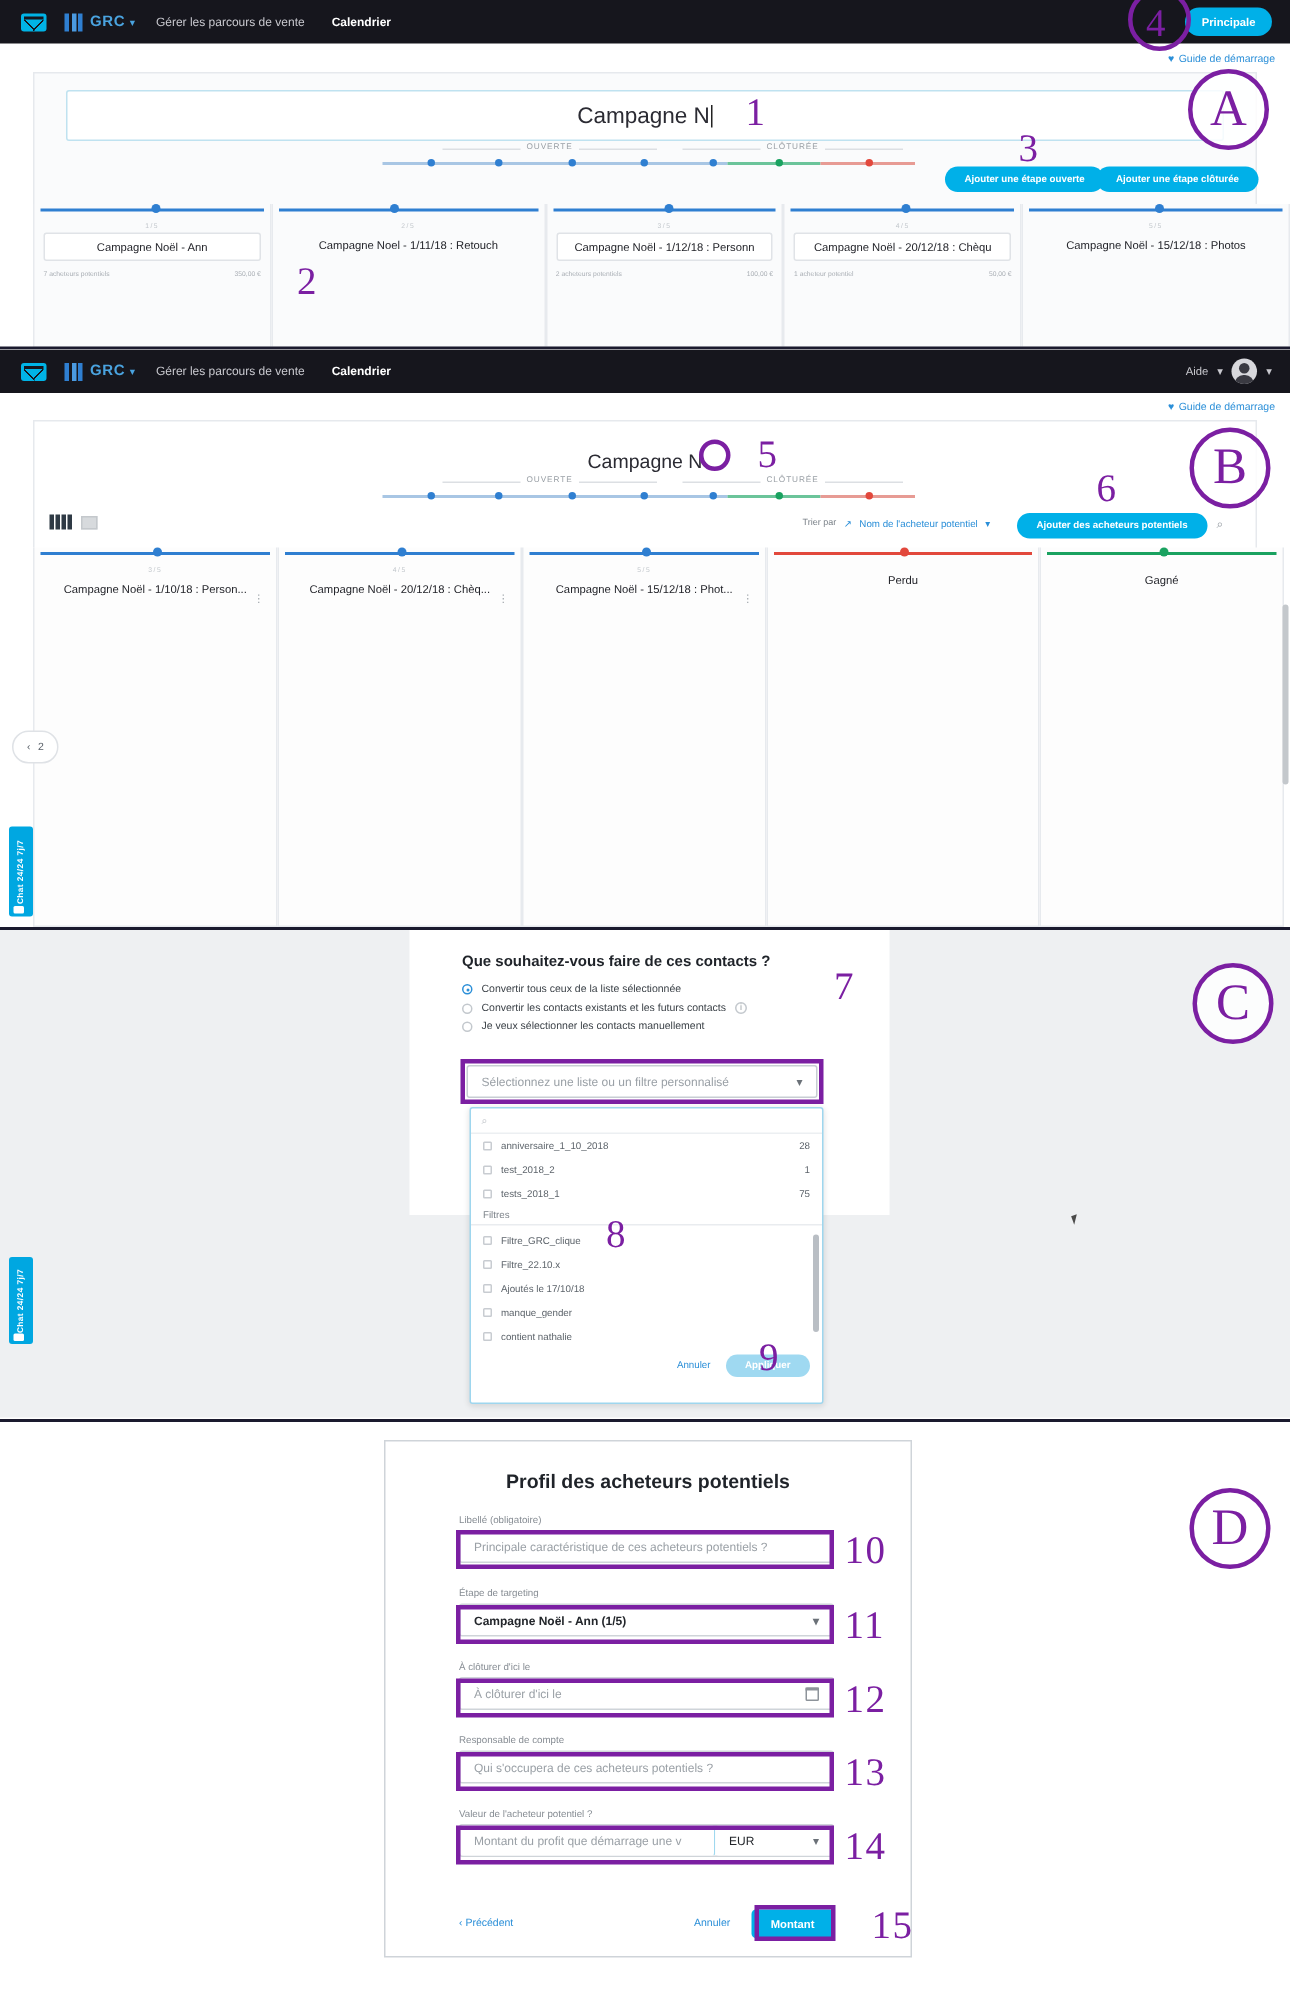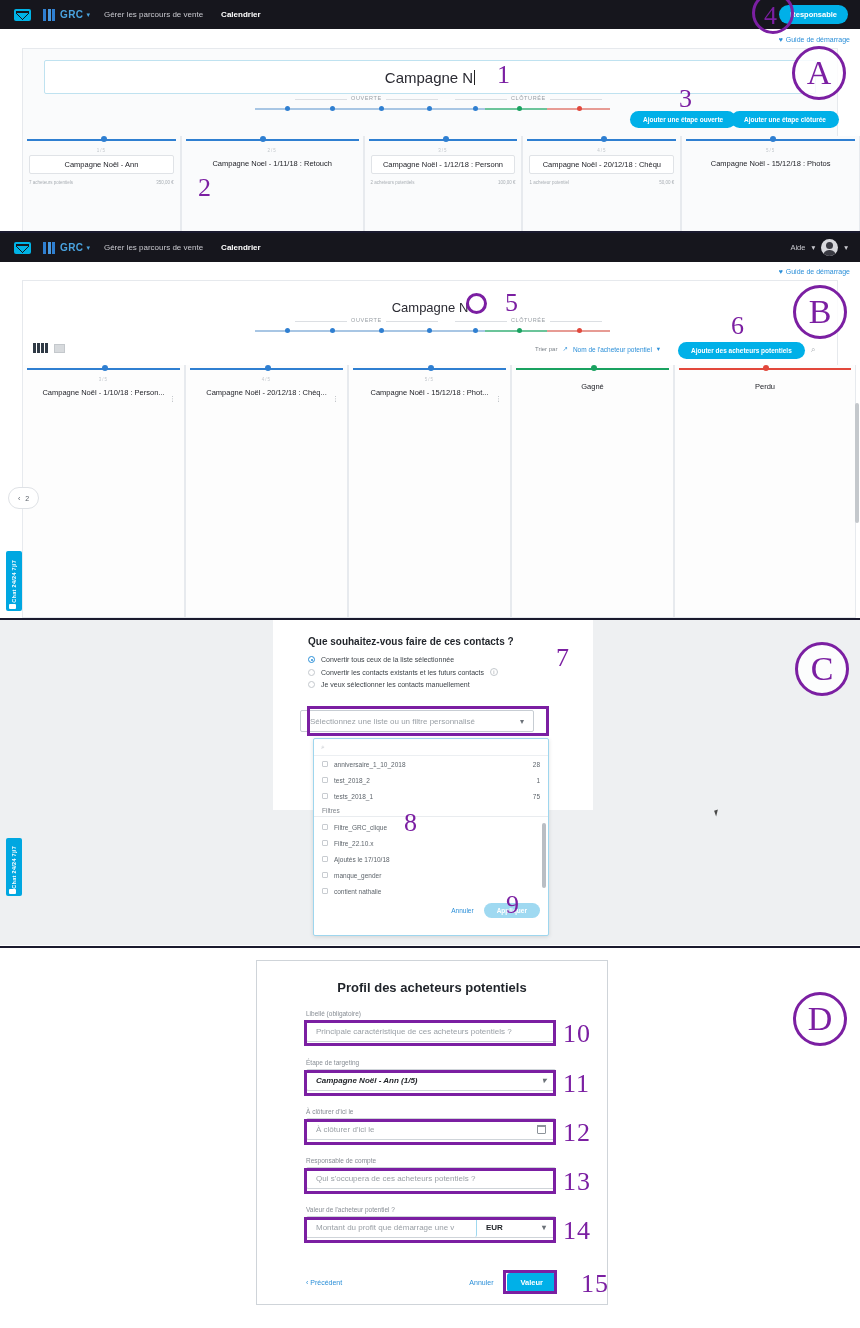--- a/index.html
+++ b/index.html
@@ -190,30 +190,30 @@
     width:8px;height:8px;border-radius:50%;border:1px solid #c3c8cd;color:#9aa0a6;
     font-size:6px;display:inline-flex;align-items:center;justify-content:center;
   }
 
   .field-label { font-size:6.5px; color:#878d94; margin-bottom:3px; }
   .field {
     border:1px solid #cfd4d9; background:#fff; height:22px; border-radius:2px;
     display:flex; align-items:center; padding:0 9px; font-size:8px; color:#9aa0a6;
     position:relative;
   }
-  .field.filled { color:#23262b; font-weight:bold;font-style:italic; }
+  .field.filled { color:#23262b; font-weight:bold; }
   .field .sel-caret { margin-left:auto; color:#6b7178; font-size:8px; }
   .field .cal {
     margin-left:auto; width:9px;height:9px;border:1px solid #8d939a;border-radius:1px;position:relative;
   }
   .field .cal::before{content:"";position:absolute;left:-1px;top:-1px;width:9px;height:2px;background:#8d939a;}
 
   .field-split { display:flex; }
   .field-split .left { flex:1; border-right:1px solid #9fd8ef; }
-  .field-split .right { width:78px; justify-content:center; color:#23262b; font-weight:bold; }
+  .field-split .right { width:78px; justify-content:center; color:#23262b; font-weight:normal; }
 
   
   .dropdown {
     position:absolute; background:#fff; border:1px solid #9ed6ee; border-radius:2px;
     box-shadow:0 1px 4px rgba(0,0,0,.12);
   }
   .dd-search {
     height:17px; border-bottom:1px solid #eceff2; display:flex; align-items:center; padding:0 7px;
     font-size:7px; color:#b7bcc2;
   }
@@ -262,21 +262,21 @@
       <div class="nav-grid">
           <i></i>
           <i></i>
           <i></i>
         </div>
       <span class="nav-brand">GRC</span>
       <span class="nav-caret">▾</span>
       <span class="nav-link">Gérer les parcours de vente</span>
       <span class="nav-link active">Calendrier</span>
       <div class="nav-right">
-        <button class="btn-save">Responsable</button>
+        <button class="btn-save">Principale</button>
       </div>
     </div>
 
     <div class="guide" style="top:36px;">
       <span class="pin">♥</span>
       <span>Guide de démarrage</span>
     </div>
 
     <div class="content-card" style="left:22px;top:48px;width:816px;height:184px;"></div>
 
@@ -468,35 +468,35 @@
       </div>
       <div class="stage" style="width:163px;height:253px;background:#fdfdfd;">
         <div class="stage-bar">
             <span class="line" style="background:#2f7fd1;"></span>
             <span class="knob" style="left:79px;background:#2f7fd1;"></span>
           </div>
         <div class="stage-sub">5/5</div>
         <div class="stage-name plain">Campagne Noël - 15/12/18 : Phot...</div>
         <span class="stage-kebab" style="top:34px;">⋮</span>
       </div>
+      <div class="stage" style="width:182px;height:253px;background:#fdfdfd;">
+        <div class="stage-bar">
+            <span class="line" style="background:#e2483c;"></span>
+            <span class="knob" style="left:88px;background:#e2483c;"></span>
+          </div>
+        <div class="stage-sub"></div>
+        <div class="stage-name plain">Perdu</div>
+      </div>
       <div class="stage" style="width:163px;height:253px;background:#fdfdfd;">
         <div class="stage-bar">
             <span class="line" style="background:#1aa260;"></span>
             <span class="knob" style="left:79px;background:#1aa260;"></span>
           </div>
         <div class="stage-sub"></div>
         <div class="stage-name plain">Gagné</div>
-      </div>
-      <div class="stage" style="width:182px;height:253px;background:#fdfdfd;">
-        <div class="stage-bar">
-            <span class="line" style="background:#e2483c;"></span>
-            <span class="knob" style="left:88px;background:#e2483c;"></span>
-          </div>
-        <div class="stage-sub"></div>
-        <div class="stage-name plain">Perdu</div>
       </div>
     </div>
 
     <div class="pager" style="left:8px;top:254px;">
       <span>‹</span>
       <span>2</span>
     </div>
 
     <div class="chat-tab" style="left:6px;top:318px;width:16px;height:60px;">
       <span>Chat 24/24 7j/7</span>
@@ -528,21 +528,21 @@
         <span class="radio"></span>
         <span class="txt">Convertir les contacts existants et les futurs contacts</span>
         <span class="info-i">i</span>
       </div>
       <div class="radio-row">
         <span class="radio"></span>
         <span class="txt">Je veux sélectionner les contacts manuellement</span>
       </div>
     </div>
 
-    <div class="field" style="position:absolute;left:300px;top:90px;width:234px;height:22px;border-color:#c7cdd3;">
+    <div class="field" style="position:absolute;left:311px;top:90px;width:234px;height:22px;border-color:#c7cdd3;">
       <span>Sélectionnez une liste ou un filtre personnalisé</span>
       <span class="sel-caret">▾</span>
     </div>
     <div class="anno-box" style="left:307px;top:86px;width:242px;height:30px;"></div>
 
     <div class="dropdown" style="left:313px;top:118px;width:236px;height:198px;">
       <div class="dd-search">
         <span style="margin-right:5px;">⌕</span>
         <span></span>
       </div>
@@ -660,21 +660,21 @@
           <span class="sel-caret">▾</span>
         </div>
       </div>
     </div>
     <div class="anno-box" style="left:304px;top:269px;width:252px;height:26px;"></div>
     <span class="anno-num" style="left:563px;top:270px;">14</span>
 
     <div class="modal-foot" style="position:absolute;left:306px;top:325px;width:250px;">
       <span class="link-prev">‹ Précédent</span>
       <span class="link-cancel">Annuler</span>
-      <button class="btn-next">Valeur</button>
+      <button class="btn-next">Montant</button>
     </div>
     <div class="anno-box" style="left:503px;top:322px;width:54px;height:24px;"></div>
     <span class="anno-num" style="left:581px;top:323px;">15</span>
 
     <div class="anno-letter" style="left:793px;top:44px;">D</div>
   </div>
 
 </div>
 
 </body></html>

